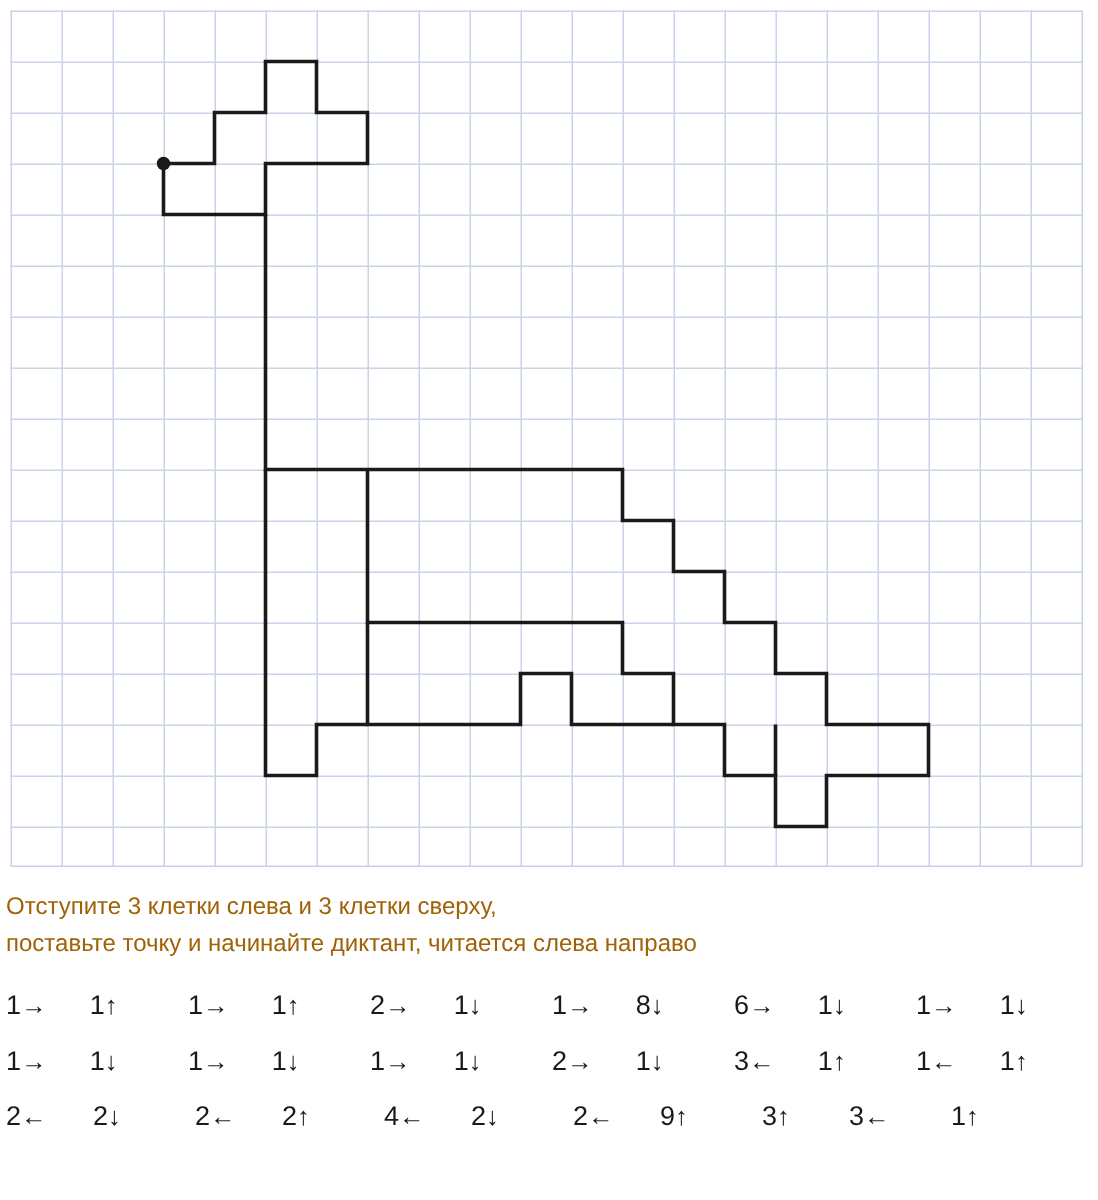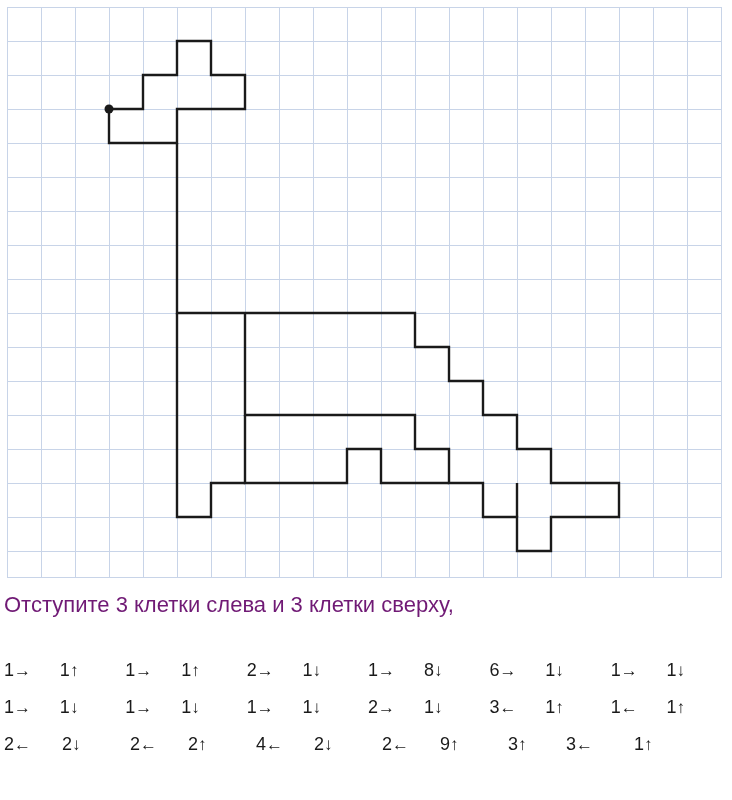--- a/index.html
+++ b/index.html
@@ -29,23 +29,23 @@
   #grid-svg {
     display: block;
   }
   #instructions {
     position: absolute;
     left: 4px;
     top: 592px;
     width: 724px;
   }
   .instr-line {
-    font-size: 22px;
+    font-size: 16px;
     line-height: 25px;
-    color: #701a75;
+    color: #a16207;
     white-space: nowrap;
   }
   #dictation {
     position: absolute;
     left: 0px;
     top: 660px;
     width: 732px;
   }
   .dict-row {
     display: flex;
@@ -176,20 +176,21 @@
         <path d="M 245,415 L 245,483 L 347,483 L 347,449 L 381,449 L 381,483 L 449,483" fill="none" stroke="#1a1a1a" stroke-width="2.4" stroke-linejoin="miter"></path>
         <path d="M 245,483 L 211,483 L 211,517 L 177,517 L 177,313" fill="none" stroke="#1a1a1a" stroke-width="2.4" stroke-linejoin="miter"></path>
         <path d="M 517,483 L 517,517" fill="none" stroke="#1a1a1a" stroke-width="2.4"></path>
         <circle cx="109" cy="109" r="4.5" fill="#1a1a1a"></circle>
       </g>
     </svg>
   </div>
 
   <div id="instructions">
     <div class="instr-line">Отступите  3 клетки слева и 3 клетки сверху,</div>
+    <div class="instr-line">поставьте точку и начинайте диктант, читается слева направо</div>
   </div>
 
   <div id="dictation">
 
     <div class="dict-row">
       <div class="dict-cell c0"><span class="num">1</span><span class="arr">→</span></div>
       <div class="dict-cell c1"><span class="num">1</span><span class="arr">↑</span></div>
       <div class="dict-cell c2"><span class="num">1</span><span class="arr">→</span></div>
       <div class="dict-cell c3"><span class="num">1</span><span class="arr">↑</span></div>
       <div class="dict-cell c4"><span class="num">2</span><span class="arr">→</span></div>

